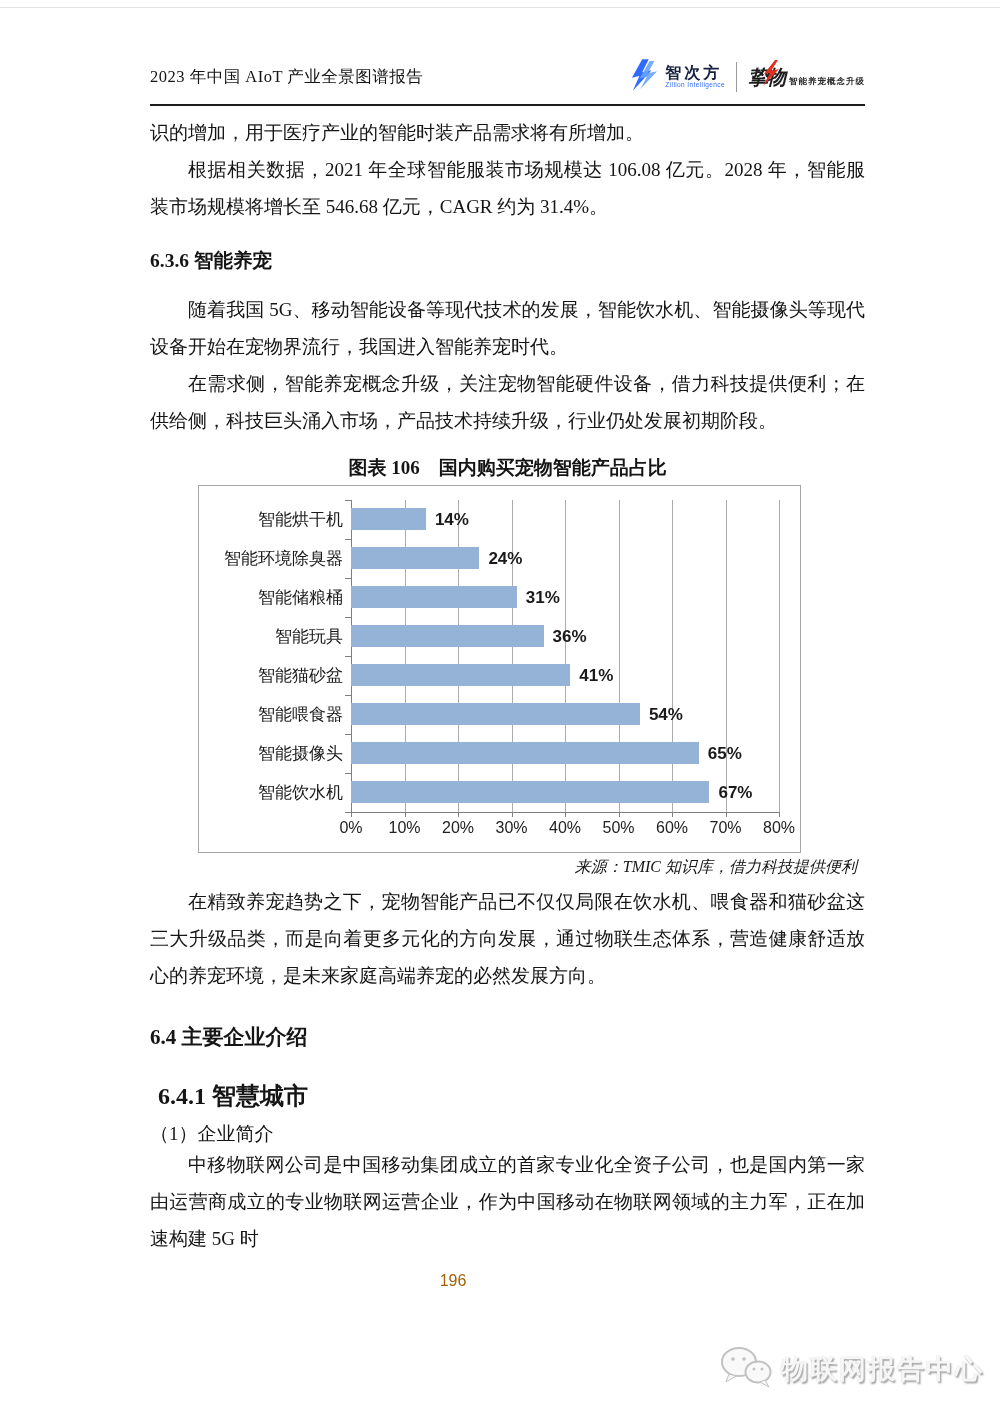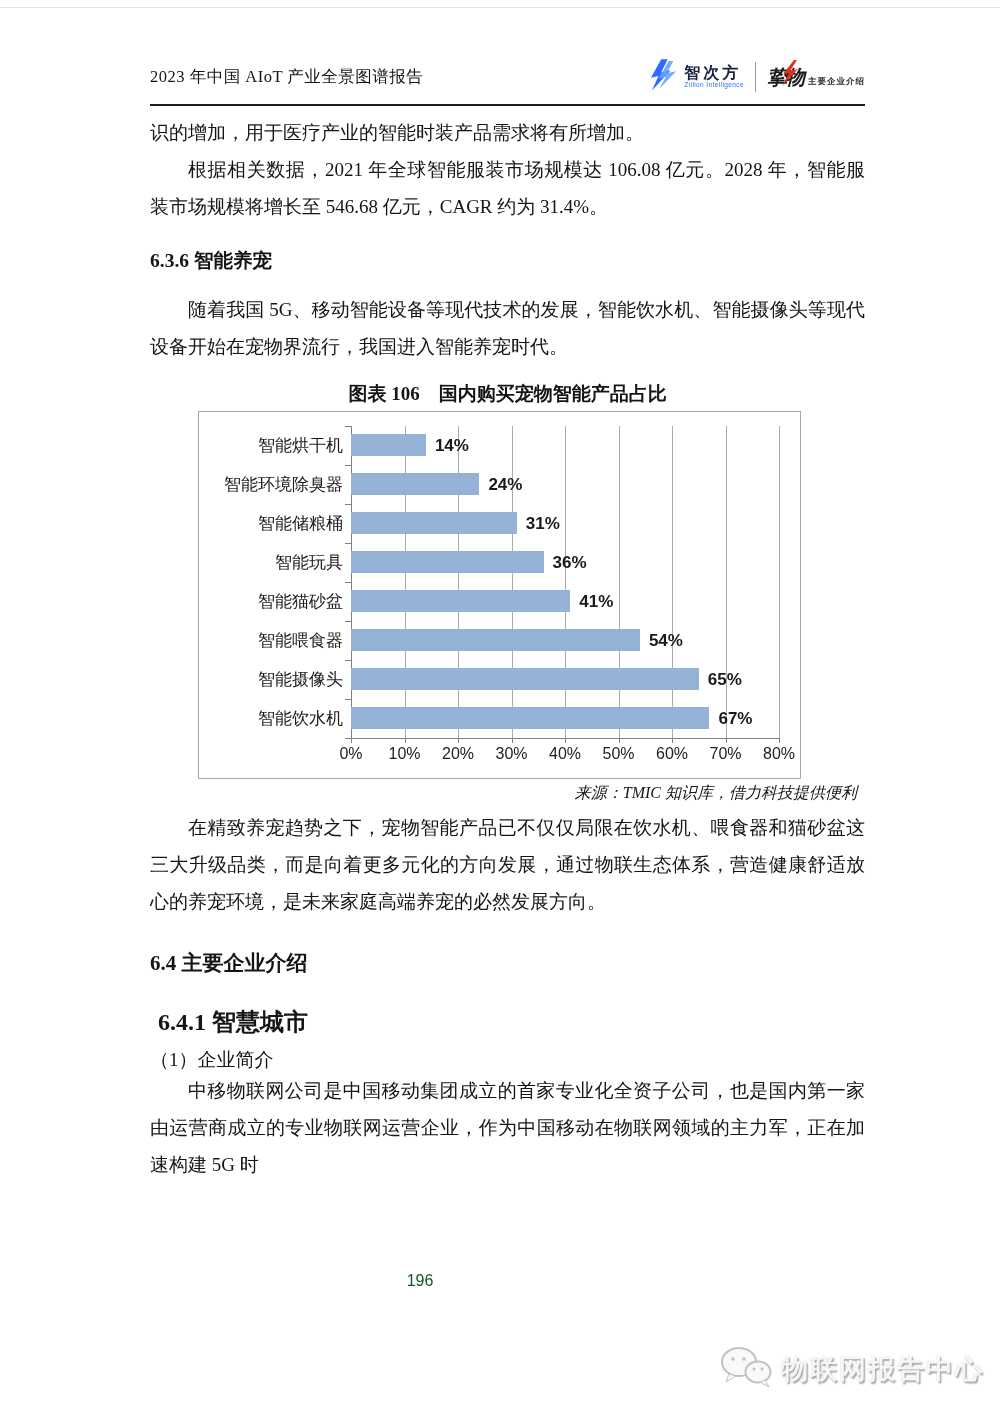--- a/index.html
+++ b/index.html
@@ -60,21 +60,21 @@
     text-align:right;font-size:17px;color:#1a1a1a;
     font-family:"Liberation Serif","DejaVu Serif",serif;white-space:nowrap;
   }
   .cbar{position:absolute;left:142px;top:8px;height:22px;}
   .cval{position:absolute;top:0;height:39px;line-height:39px;font-size:17px;font-weight:bold;color:#1a1a1a;}
   .x-axis{position:relative;margin-left:142px;width:428px;height:32px;}
   .xlab{position:absolute;top:7px;transform:translateX(-50%);font-size:16px;color:#222;}
   
   .page-number{
     position:absolute;top:1272px;left:0;width:840px;text-align:center;
-    font-size:16px;color:#14532d;font-family:"Liberation Sans","DejaVu Sans",sans-serif;
+    font-size:16px;color:#a16207;font-family:"Liberation Sans","DejaVu Sans",sans-serif;padding-left:33px;
   }
   .watermark{
     position:absolute;right:16px;bottom:22px;display:flex;align-items:center;
     font-family:Liberation Serif, serif;
   }
   .wm-text{
     font-size:27px;font-weight:bold;letter-spacing:2px;color:#f6f6f6;
     text-shadow:1.5px 1.5px 1.5px #a9a9a9, -0.5px -0.5px 1px #e8e8e8;
     margin-left:8px;
   }
@@ -101,30 +101,31 @@
       </span>
       <span class="logo-divider"></span>
       <span class="zhiwu-mark">
         <span>挚物</span>
         <span class="zhiwu-bolt">
           <svg width="22" height="26" viewBox="0 0 22 26">
             <polygon points="15,0 4,14 10,13 3,26 19,9 11,11 18,0" fill="#e0301e"></polygon>
           </svg>
         </span>
       </span>
-      <span class="zhiwu-name">主要企业介绍</span>
+      <span class="zhiwu-name">智能养宠概念升级</span>
     </div>
   </div>
 
   <p class="cont">识的增加，用于医疗产业的智能时装产品需求将有所增加。</p>
   <p class="indent">根据相关数据，2021 年全球智能服装市场规模达 106.08 亿元。2028 年，智能服装市场规模将增长至 546.68 亿元，CAGR 约为 31.4%。</p>
 
   <div class="h636">6.3.6 智能养宠</div>
 
   <p class="indent p-trend">随着我国 5G、移动智能设备等现代技术的发展，智能饮水机、智能摄像头等现代设备开始在宠物界流行，我国进入智能养宠时代。</p>
+  <p class="indent">在需求侧，智能养宠概念升级，关注宠物智能硬件设备，借力科技提供便利；在供给侧，科技巨头涌入市场，产品技术持续升级，行业仍处发展初期阶段。</p>
 
   <div class="fig-title">图表 106　国内购买宠物智能产品占比</div>
 
   <div class="chart-wrap">
     <div class="chart-area">
       <div class="grid-layer">
           <div class="gaxis" style="left: 0px;"></div>
           <div class="gtick" style="left: 0px;"></div>
           <div class="gline" style="left: 53.5px;"></div>
           <div class="gtick" style="left: 53.5px;"></div>

